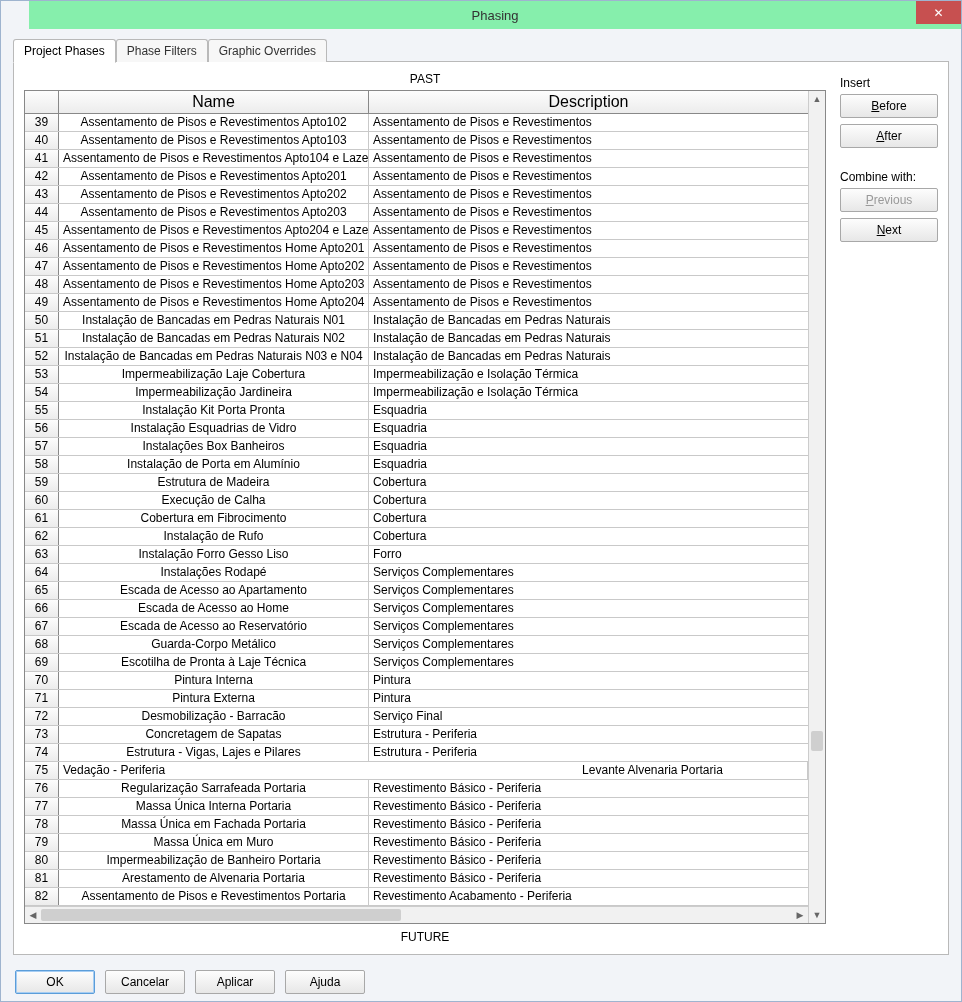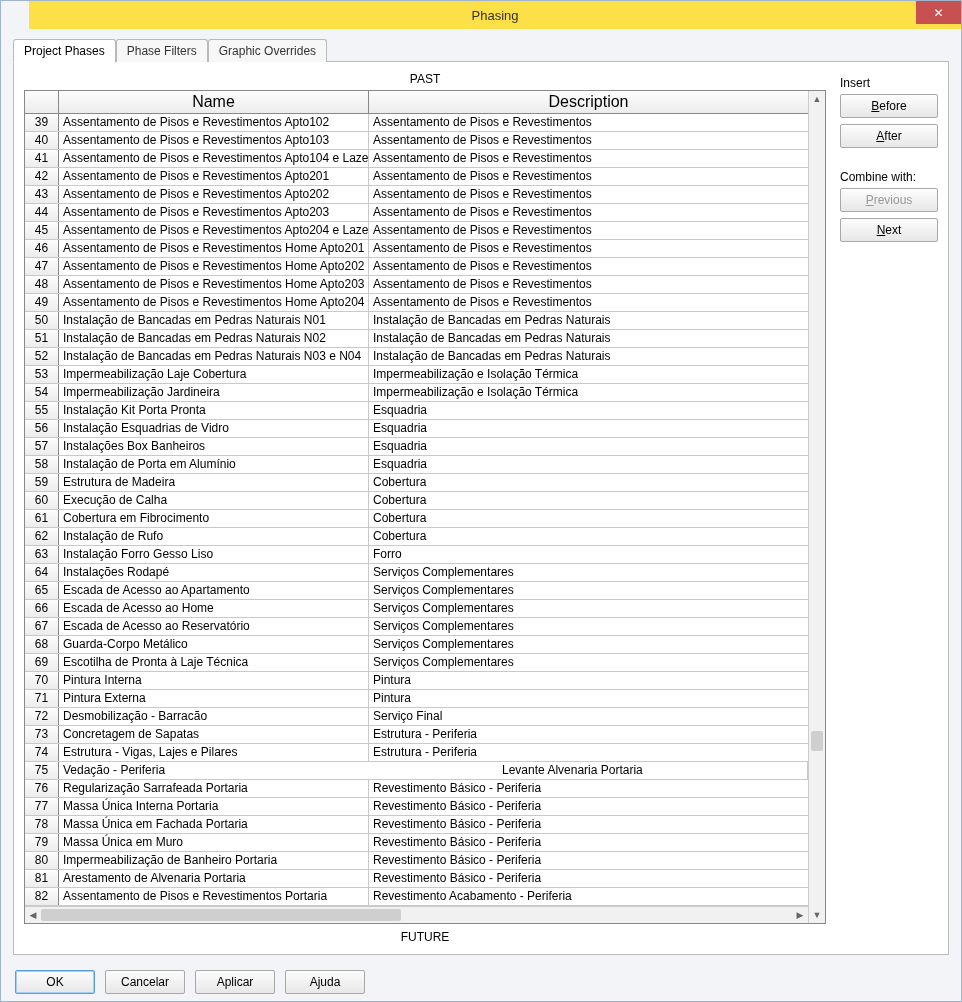--- a/index.html
+++ b/index.html
@@ -11,21 +11,21 @@
   }
   .window {
     width: 962px; height: 1002px;
     background: #f2f4f8;
     border: 1px solid #9fb4cf;
     display: flex; flex-direction: column;
     position: relative;
   }
   .titlebar {
     height: 30px;
-    background: #fde047;
+    background: #86efac;
     display: flex; align-items: center;
     position: relative;
     padding-left: 10px;
     margin-left: 28px;
   }
   .titlebar .title {
     position: absolute; left: 0; right: 0;
     text-align: center;
     font-size: 13px;
     color: #333;
@@ -109,21 +109,21 @@
     background: linear-gradient(#fdfdfd, #ececec);
     border-bottom: 1px solid #888;
     font-size: 16px;
   }
   .grid-header .hcell {
     padding: 2px 6px;
     border-right: 1px solid #888;
     text-align: center;
   }
   .col-num { width: 34px; text-align: center; }
-  .col-name { width: 310px; }
+  .col-name { width: 310px; text-align: center; }
   .col-desc { flex: 1; }
   .grid-body {
     flex: 1;
     overflow: hidden;
   }
   .grid-row {
     display: flex;
     height: 18px;
     font-size: 12px;
     border-bottom: 1px solid #c9c9c9;

